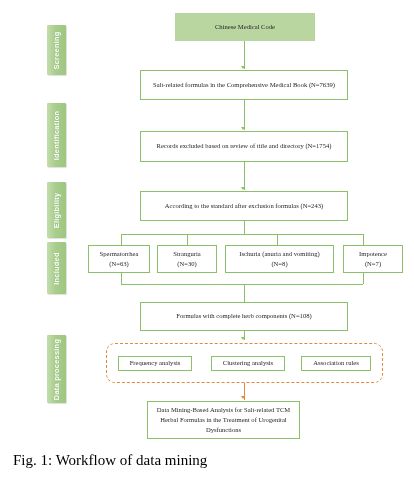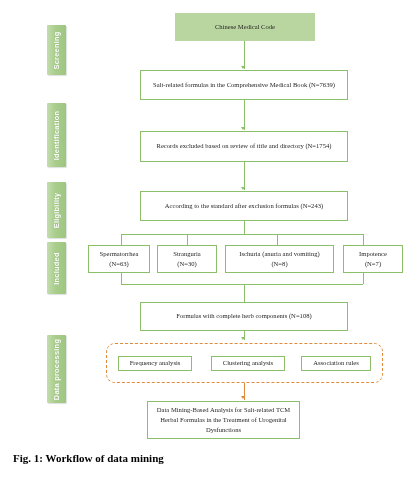--- a/index.html
+++ b/index.html
@@ -95,22 +95,22 @@
     box-sizing: border-box;
     border: 1.2px dashed #e08a3c;
     border-radius: 9px;
     background: #ffffff;
   }
 
   
   .caption {
     position: absolute;
     font-family: "Liberation Serif", serif;
-    font-weight: bold;
-    font-size: 11px;
+    font-weight: normal;
+    font-size: 15px;
     color: #000000;
     white-space: nowrap;
   }
 </style>
 </head>
 <body>
 
 <div id="figure">
 
   <div class="phase-tab" style="left:47px; top:25px; height:50px;">

